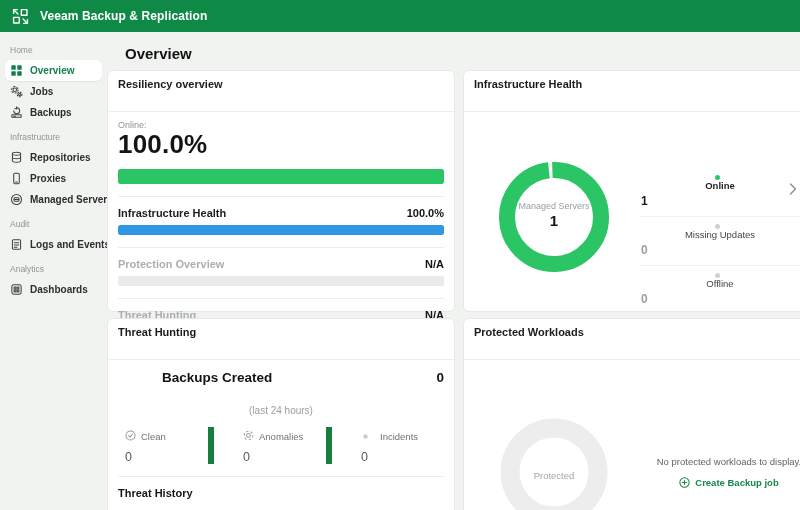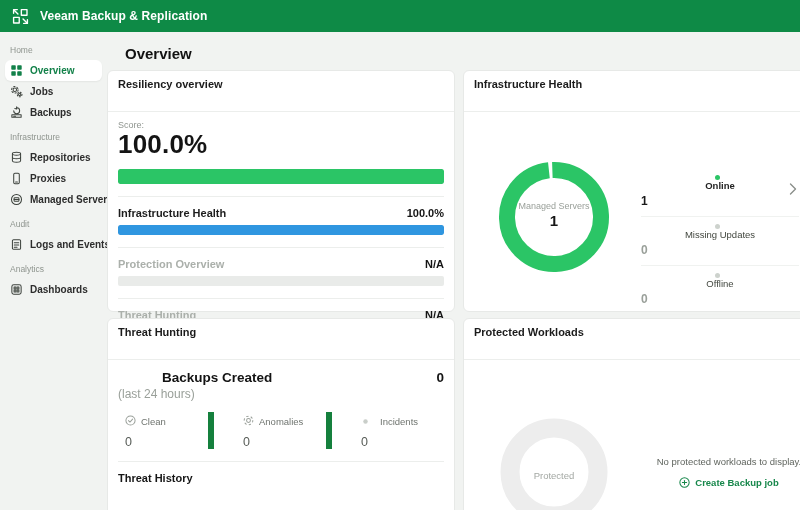--- a/index.html
+++ b/index.html
@@ -77,21 +77,21 @@
   .legend-label { font-size:9.5px; color:#42473f; }
   .legend-label.strong { color:#232323; font-weight:600; }
   .legend-value { font-size:12px; font-weight:700; margin-top:3px; color:#9aa09a; }
   .legend-value.strong { color:#191919; }
   .legend-chevron { position:absolute; right:2px; top:13px; width:8px; height:12px; }
 
   
   .bc-row { display:flex; justify-content:space-between; align-items:baseline; margin-top:2px; }
   .bc-label { font-size:13.5px; font-weight:800; color:#131313;padding-left:44px; }
   .bc-value { font-size:13.5px; font-weight:800; color:#131313; }
-  .bc-period { font-size:12px; color:#9aa09a; margin-top:2px; }
+  .bc-period { font-size:10px; color:#9aa09a; margin-top:20px;text-align:center; }
   .stats { display:flex; margin-top:11px; }
   .stat-col { flex:1; padding-left:13px; }
   .stat-col:first-child { padding-left:7px; }
   .stat-col + .stat-col { border-left:6px solid #15803d;padding-left:29px; }
   .stat-head { display:flex; align-items:center; }
   .stat-head svg, .stat-head .dot { margin-right:5px; }
   .stat-label { font-size:9.5px; color:#6f746f; }
   .stat-value { font-size:12.5px; color:#575c57; margin-top:5px; }
   .th-title { font-size:11px; font-weight:700; color:#161616; margin-top:10px; }
   .chart-row { display:flex; align-items:center; margin-top:36px; }
@@ -244,21 +244,21 @@
     <span class="s-label">Dashboards</span>
   </div>
 </nav>
 
 <main class="main">
   <h1 class="page-title">Overview</h1>
 
   <section class="card card-a">
     <div class="card-header">Resiliency overview</div>
     <div class="card-body">
-      <div class="score-label">Score:</div>
+      <div class="score-label">Online:</div>
       <div class="score-value">100.0%</div>
       <div class="bar-track bar-lg">
         <div class="bar-fill" style="width: 100%; background: rgb(43, 197, 102);"></div>
       </div>
       <div class="hr"></div>
 
       <div class="metric-row">
         <div class="metric-head">
           <span class="metric-label">Infrastructure Health</span>
           <span class="metric-value">100.0%</span>

